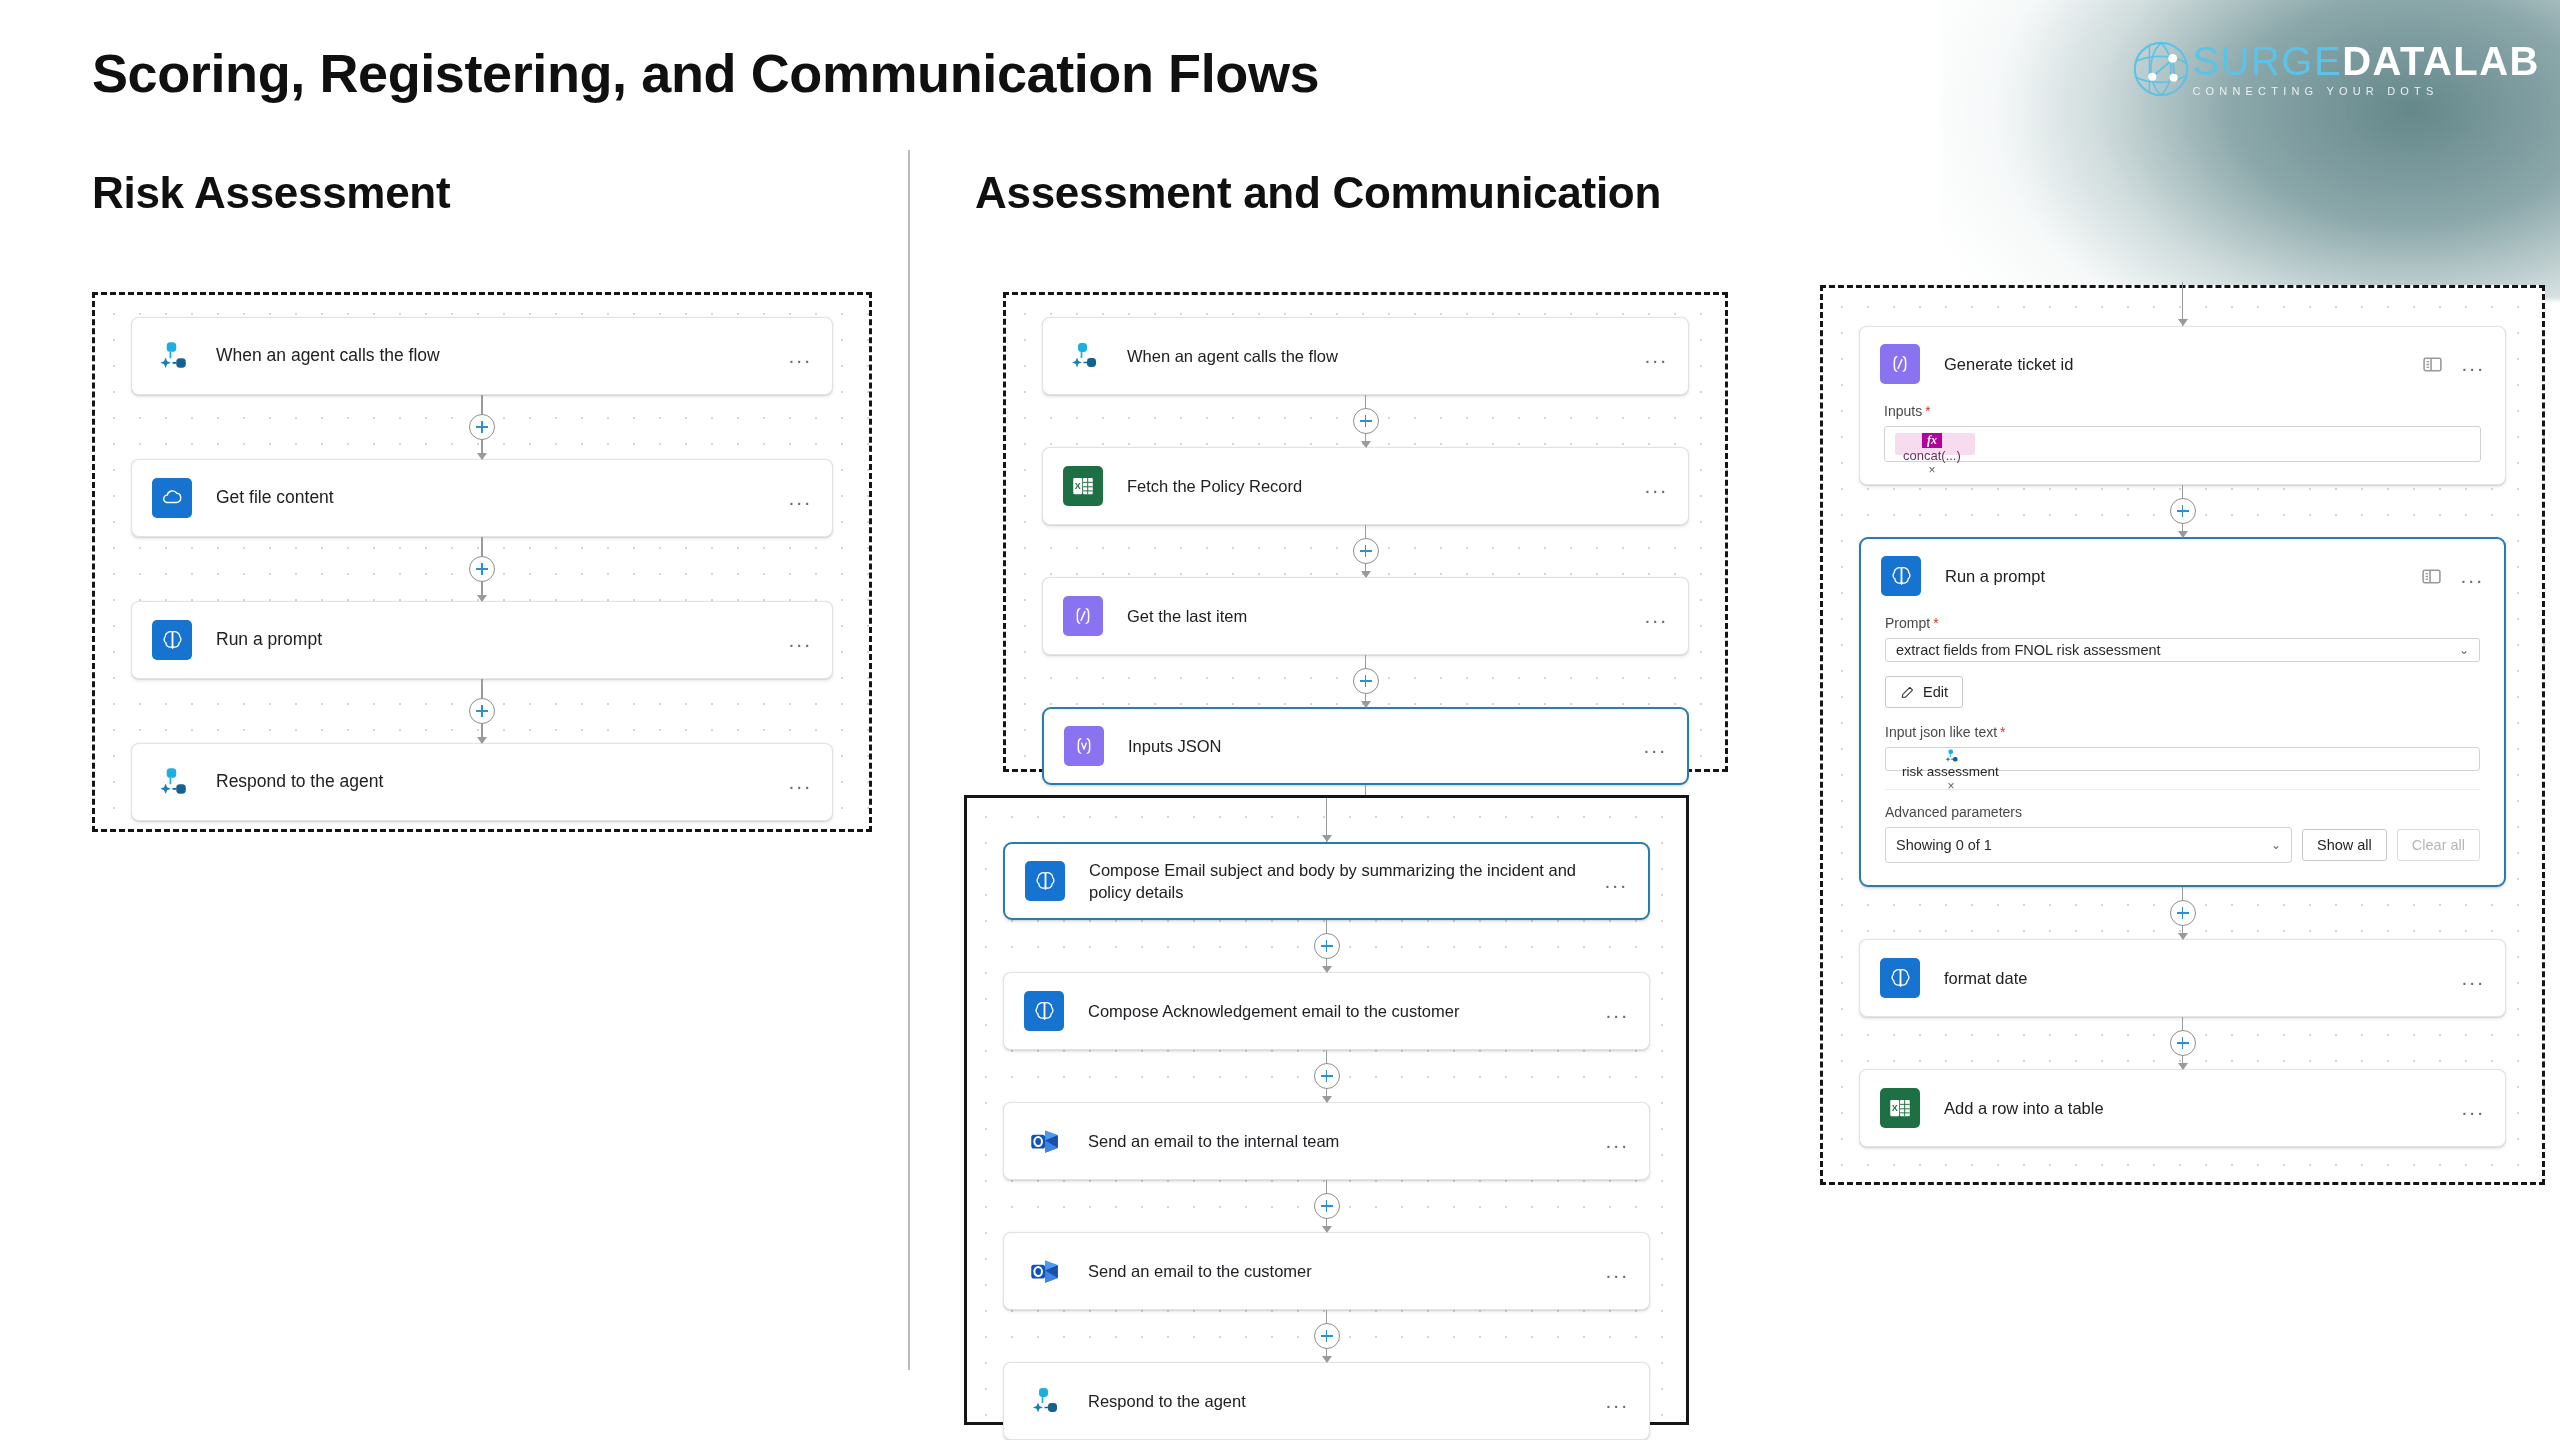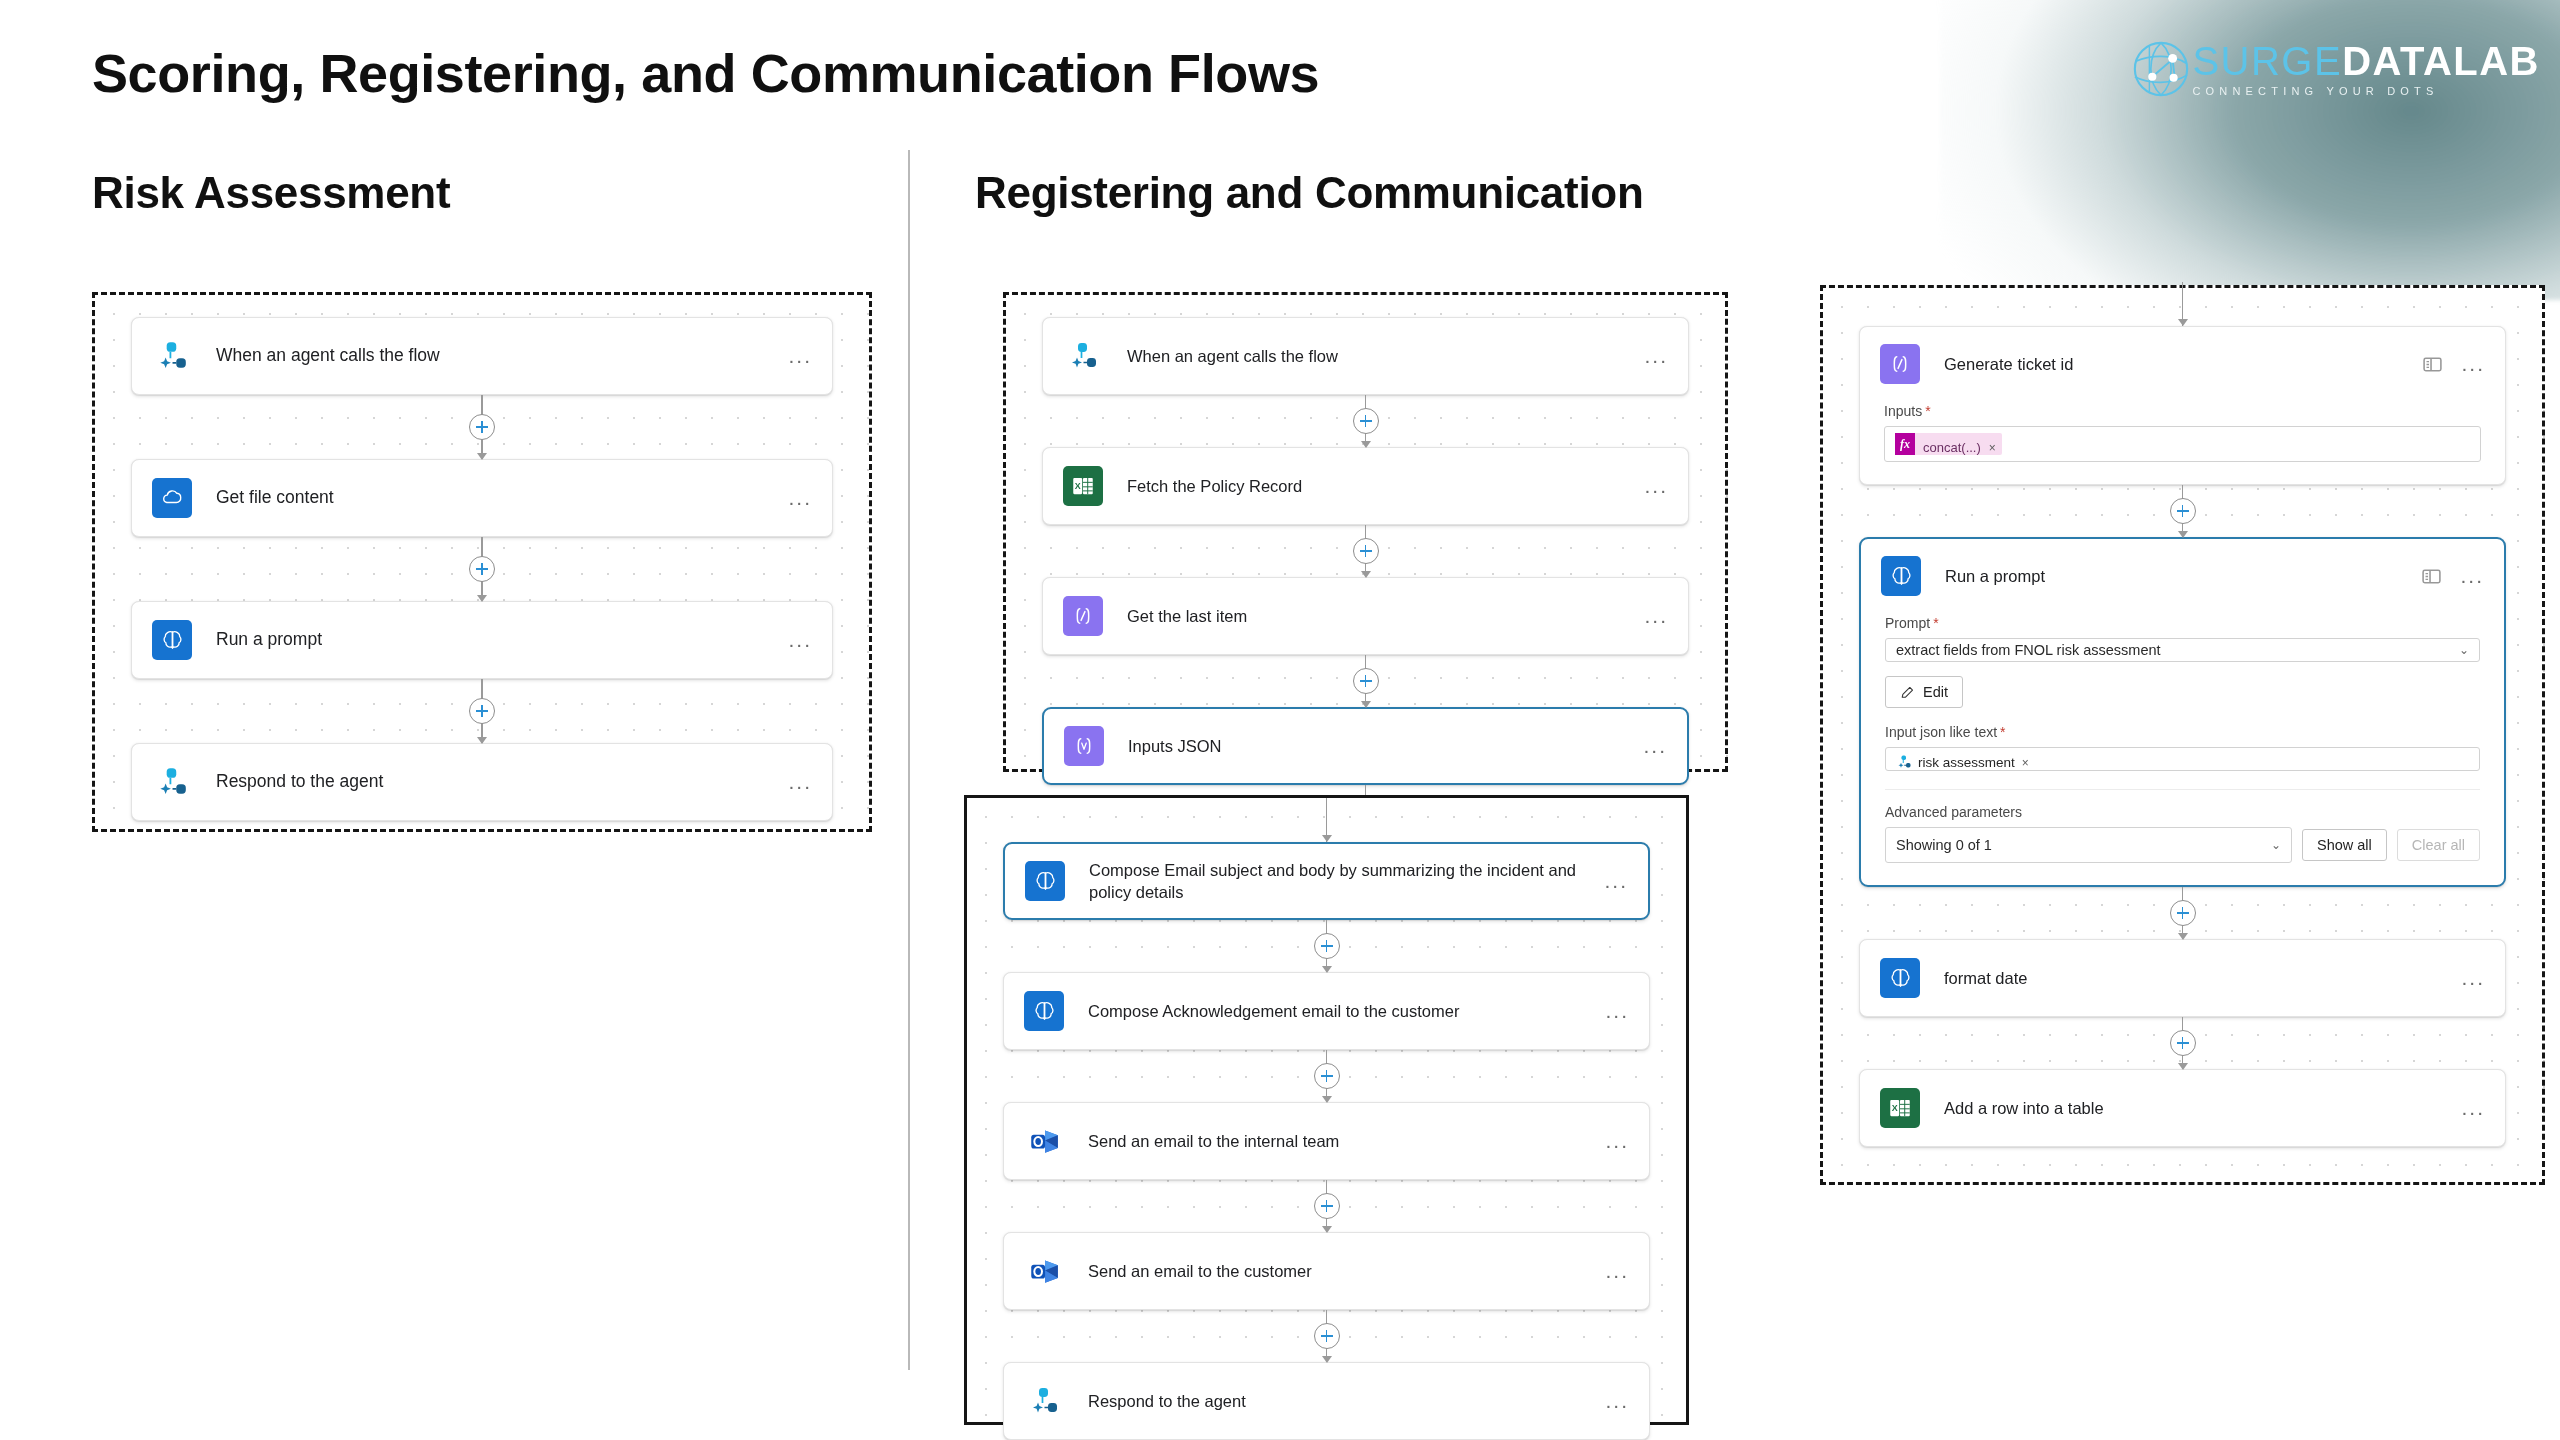--- a/index.html
+++ b/index.html
@@ -235,27 +235,28 @@
     height: 36px;
     display: flex; align-items: center;
     padding: 0 10px;
     font-size: 14.5px;
     color: #2a2a2a;
   }
   .input-box.tall { height: 24px; }
   .input-box .chev { margin-left: auto; color: #6a6a6a; font-size: 12px; }
 
   .token {
-    display: inline-flex; align-items: flex-end;
+    display: inline-flex; align-items: center;
     height: 22px;
     background: #f7dcf0;
     border-radius: 2px;
     font-size: 13px;
     color: #6b2f63;
     padding-right: 6px;
+    flex-direction: column;
   }
   .token .fx {
     width: 20px; height: 22px;
     background: #b4009e; color: #fff;
     display: flex; align-items: center; justify-content: center;
     font-style: italic; font-size: 12px; font-weight: 700;
     font-family: "Liberation Serif", serif;
   }
   .token .tok-text { padding: 0 8px; }
   .token .tok-x { color: #5e5e5e; font-size: 12px; cursor: pointer; }
@@ -306,21 +307,21 @@
       <div class="brand-word">
         <span class="b-surge">SURGE</span>
           <span class="b-datalab">DATALAB</span>
       </div>
       <div class="brand-tag">CONNECTING YOUR DOTS</div>
     </div>
   </div>
 
   <div class="deck-title">Scoring, Registering, and Communication Flows</div>
   <div class="sec-title left">Risk Assessment</div>
-  <div class="sec-title right">Registering and Communication</div>
+  <div class="sec-title right">Assessment and Communication</div>
   <div class="col-divider"></div>
 
   <div class="flow-canvas" id="canvas-risk">
 
     <div class="card">
       <span class="card-icon plain">
         <svg viewBox="0 0 32 32" width="34" height="34">
           <rect x="11" y="3" width="9" height="9" rx="3.4" fill="#1cafe0"></rect>
           <rect x="20" y="18" width="9" height="9" rx="3.4" fill="#17618f"></rect>
           <path d="M14.5 12 L14.5 18" stroke="#1cafe0" stroke-width="1.7"></path>

